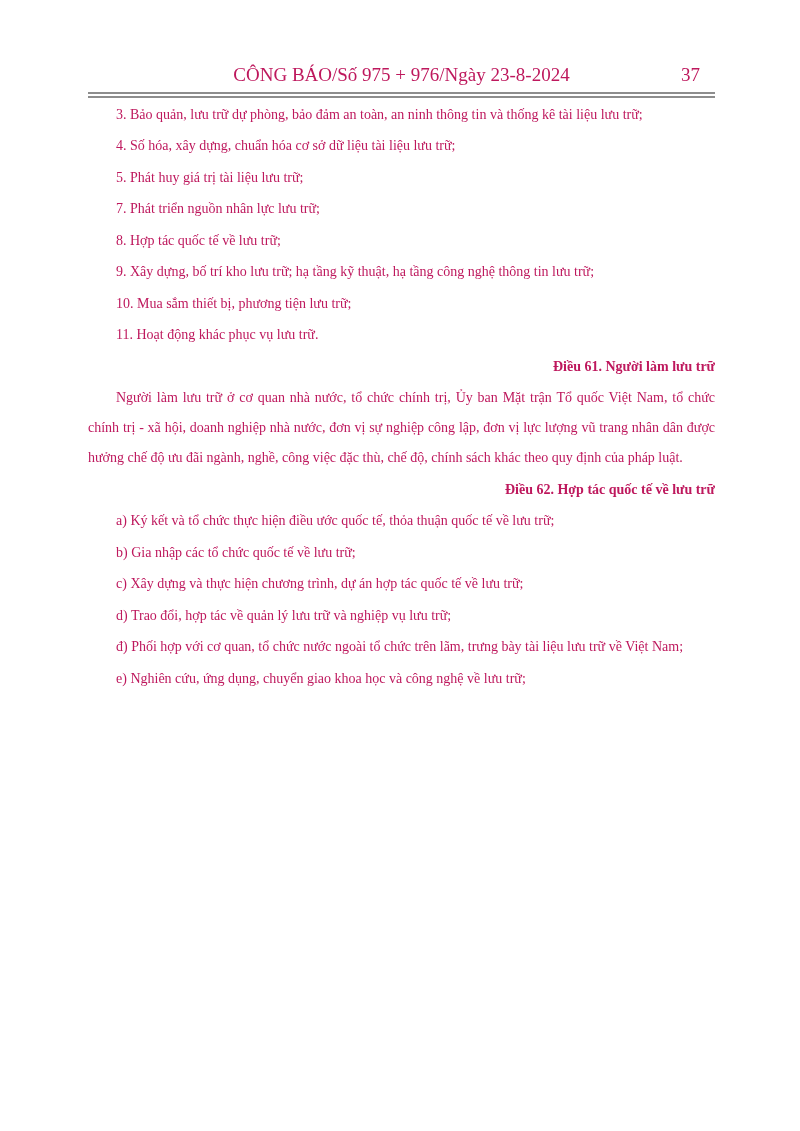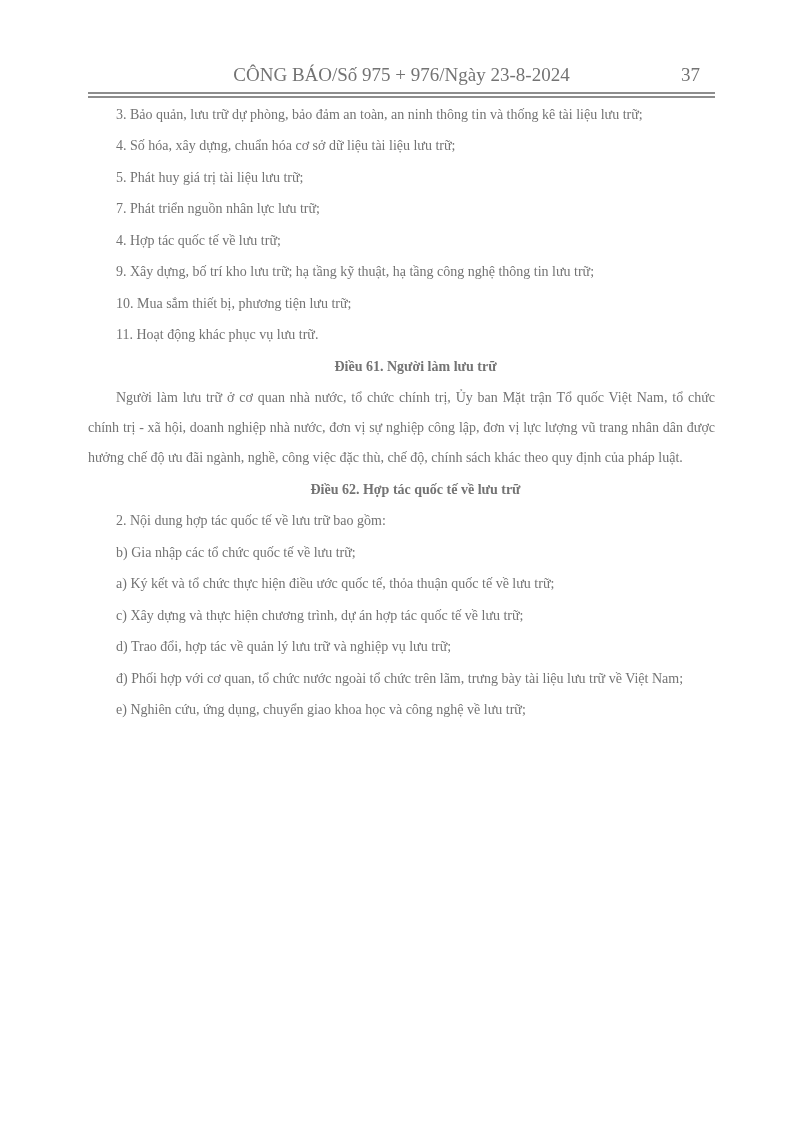--- a/index.html
+++ b/index.html
@@ -5,21 +5,21 @@
   html, body {
     margin: 0;
     padding: 0;
     background: #ffffff;
   }
   .page {
     position: relative;
     width: 800px;
     height: 1131px;
     background: #ffffff;
-    color: #737373;
+    color: #be185d;
     font-family: "Liberation Serif", "DejaVu Serif", serif;
     box-sizing: border-box;
     padding: 62px 85px 0 88px;
     overflow: hidden;
   }
   .header {
     position: relative;
     height: 25px;
   }
   .header-title {
@@ -46,46 +46,45 @@
     line-height: 30px;
   }
   .doc-body p.para {
     margin: 1.5px 0;
     text-indent: 28px;
     text-align: justify;
   }
   .doc-body p.article-heading {
     margin: 1.5px 0;
     text-indent: 28px;
-    text-align: center;
+    text-align: right;
     font-weight: bold;
   }
 </style>
 </head>
 <body>
 
 <div class="page">
   <div class="header">
     <div class="header-title">CÔNG BÁO/Số 975 + 976/Ngày 23-8-2024</div>
     <div class="header-page-number">37</div>
   </div>
   <div class="double-rule"></div>
   <div class="doc-body">
     <p class="para">3. Bảo quản, lưu trữ dự phòng, bảo đảm an toàn, an ninh thông tin và thống kê tài liệu lưu trữ;</p>
     <p class="para">4. Số hóa, xây dựng, chuẩn hóa cơ sở dữ liệu tài liệu lưu trữ;</p>
     <p class="para">5. Phát huy giá trị tài liệu lưu trữ;</p>
     <p class="para">7. Phát triển nguồn nhân lực lưu trữ;</p>
-    <p class="para">4. Hợp tác quốc tế về lưu trữ;</p>
+    <p class="para">8. Hợp tác quốc tế về lưu trữ;</p>
     <p class="para">9. Xây dựng, bố trí kho lưu trữ; hạ tầng kỹ thuật, hạ tầng công nghệ thông tin lưu trữ;</p>
     <p class="para">10. Mua sắm thiết bị, phương tiện lưu trữ;</p>
     <p class="para">11. Hoạt động khác phục vụ lưu trữ.</p>
     <p class="article-heading">Điều 61. Người làm lưu trữ</p>
     <p class="para">Người làm lưu trữ ở cơ quan nhà nước, tổ chức chính trị, Ủy ban Mặt trận Tổ quốc Việt Nam, tổ chức chính trị - xã hội, doanh nghiệp nhà nước, đơn vị sự nghiệp công lập, đơn vị lực lượng vũ trang nhân dân được hưởng chế độ ưu đãi ngành, nghề, công việc đặc thù, chế độ, chính sách khác theo quy định của pháp luật.</p>
     <p class="article-heading">Điều 62. Hợp tác quốc tế về lưu trữ</p>
-    <p class="para">2. Nội dung hợp tác quốc tế về lưu trữ bao gồm:</p>
+    <p class="para">a) Ký kết và tổ chức thực hiện điều ước quốc tế, thỏa thuận quốc tế về lưu trữ;</p>
     <p class="para">b) Gia nhập các tổ chức quốc tế về lưu trữ;</p>
-    <p class="para">a) Ký kết và tổ chức thực hiện điều ước quốc tế, thỏa thuận quốc tế về lưu trữ;</p>
     <p class="para">c) Xây dựng và thực hiện chương trình, dự án hợp tác quốc tế về lưu trữ;</p>
     <p class="para">d) Trao đổi, hợp tác về quản lý lưu trữ và nghiệp vụ lưu trữ;</p>
     <p class="para">đ) Phối hợp với cơ quan, tổ chức nước ngoài tổ chức trên lãm, trưng bày tài liệu lưu trữ về Việt Nam;</p>
     <p class="para">e) Nghiên cứu, ứng dụng, chuyển giao khoa học và công nghệ về lưu trữ;</p>
   </div>
 </div>
 
 </body></html>

